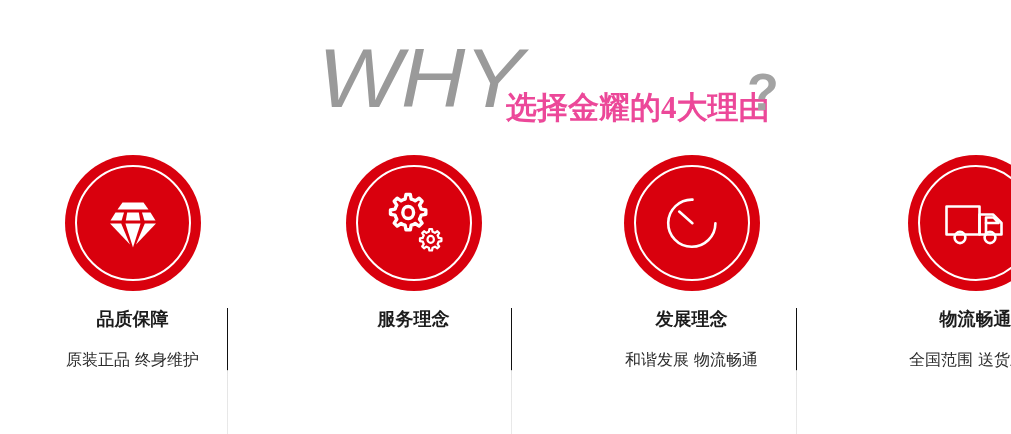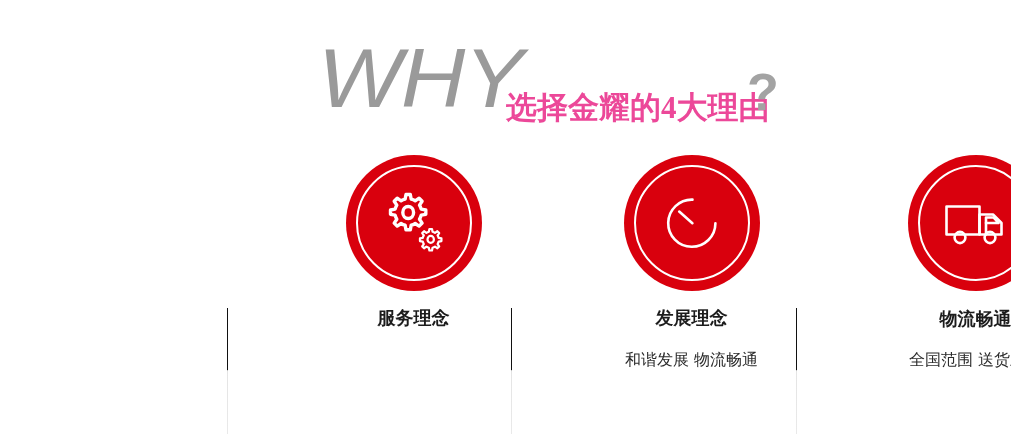--- a/index.html
+++ b/index.html
@@ -133,21 +133,21 @@
     top: 168px;
     width: 253px;
     text-align: center;
     font-size: 18px;
     line-height: 22px;
     font-weight: 700;
     color: #1c1c1c;
     white-space: nowrap;
   }
   .f-title.serif {
-    font-family: Liberation Mono, monospace;
+    font-family: Liberation Sans, sans-serif;
     text-align: center;
   }
   .f-title.sans {
     font-family: "DejaVu Sans", "Liberation Sans", sans-serif;
   }
   .f-sub {
     position: absolute;
     left: 0;
     top: 210px;
     width: 253px;
@@ -186,20 +186,40 @@
   <div class="hdr-cn">选择金耀的4大理由</div>
   <div class="hdr-q">?</div>
 </div>
 
 <div class="features">
 
   <div class="divider d0"></div>
   <div class="divider d1"></div>
   <div class="divider d2"></div>
 
+  <div class="feature f0">
+    <div class="circle">
+      <div class="ring"></div>
+      <div class="glyph">
+        <svg width="58" height="54" viewBox="0 0 58 54" fill="none">
+          <g fill="#ffffff">
+            <path d="M18.5 6.5 L39.5 6.5 L44.5 13.5 L13.5 13.5 Z"></path>
+            <path d="M11.5 16.5 L20.0 16.5 L17.6 24.5 L6.5 24.5 Z"></path>
+            <path d="M23.2 16.5 L34.8 16.5 L36.2 24.5 L21.8 24.5 Z"></path>
+            <path d="M38.0 16.5 L46.5 16.5 L51.5 24.5 L40.4 24.5 Z"></path>
+            <path d="M6.0 27.5 L17.2 27.5 L26.0 48.5 Z"></path>
+            <path d="M21.4 27.5 L36.6 27.5 L29.0 51.5 Z"></path>
+            <path d="M40.8 27.5 L52.0 27.5 L32.0 48.5 Z"></path>
+          </g>
+        </svg>
+      </div>
+    </div>
+    <div class="f-title sans">品质保障</div>
+    <div class="f-sub">原装正品  终身维护</div>
+  </div>
 
   <div class="feature f1">
     <div class="circle">
       <div class="ring"></div>
       <div class="glyph">
         <svg width="66" height="64" viewBox="0 0 66 64" fill="none" stroke="#ffffff" stroke-linejoin="round" stroke-linecap="round">
 
           <path stroke-width="3.4" d="
             M25.0 3.5 l4.3 0 l0.9 4.6 a14 14 0 0 1 4.0 1.7 l3.9 -2.6 l3.0 3.0 l-2.6 3.9
             a14 14 0 0 1 1.7 4.0 l4.6 0.9 l0 4.3 l-4.6 0.9 a14 14 0 0 1 -1.7 4.0

